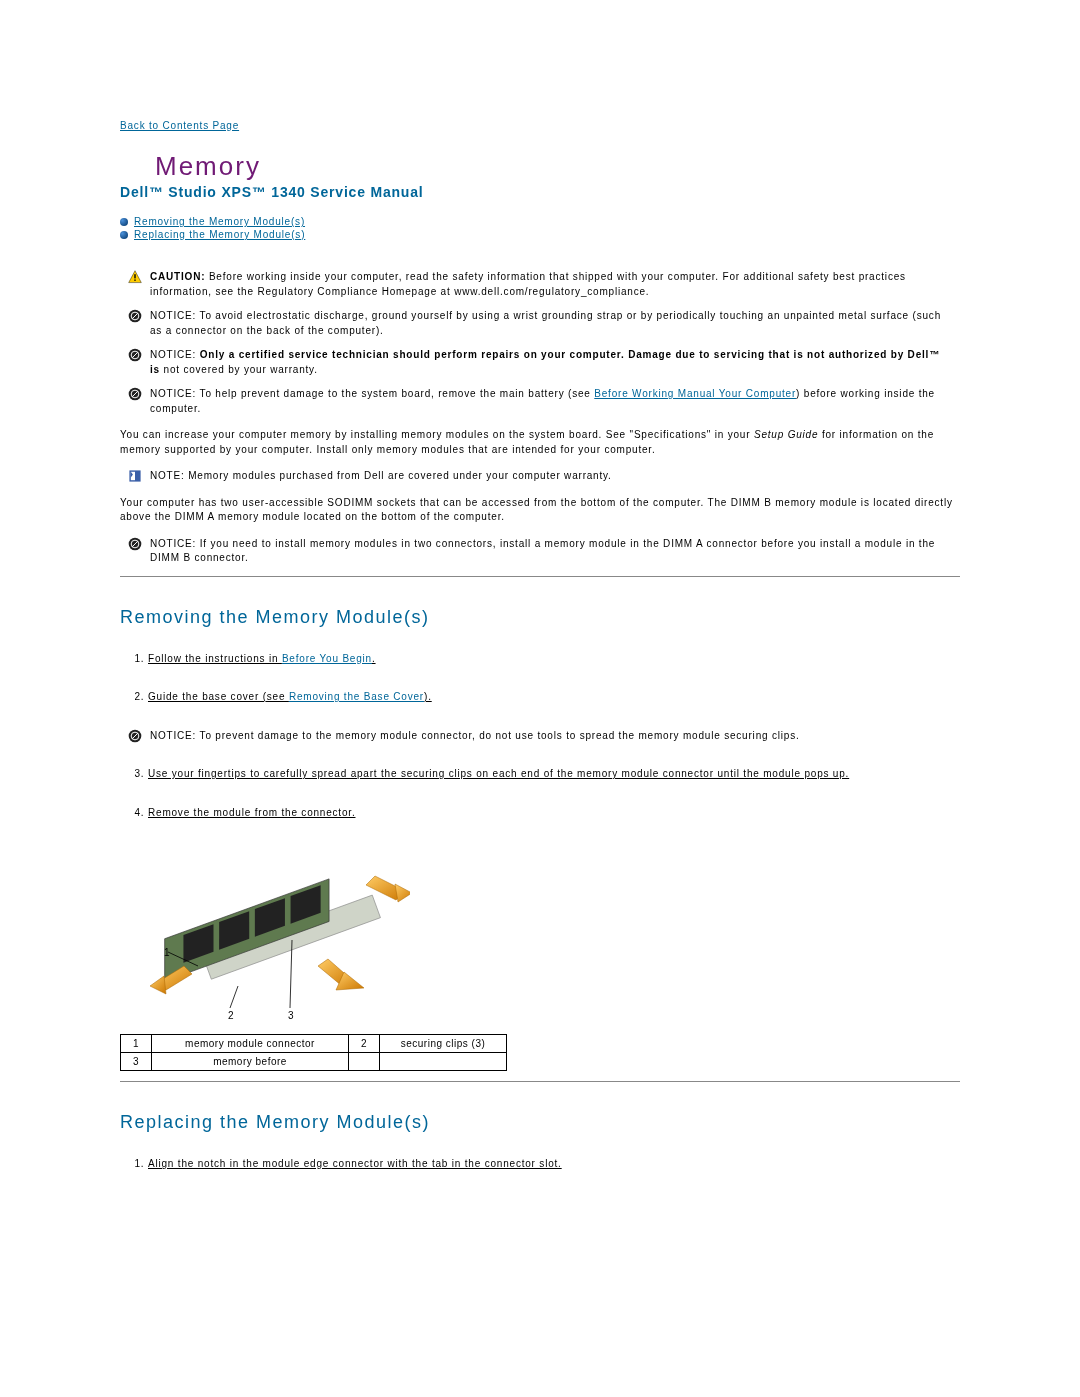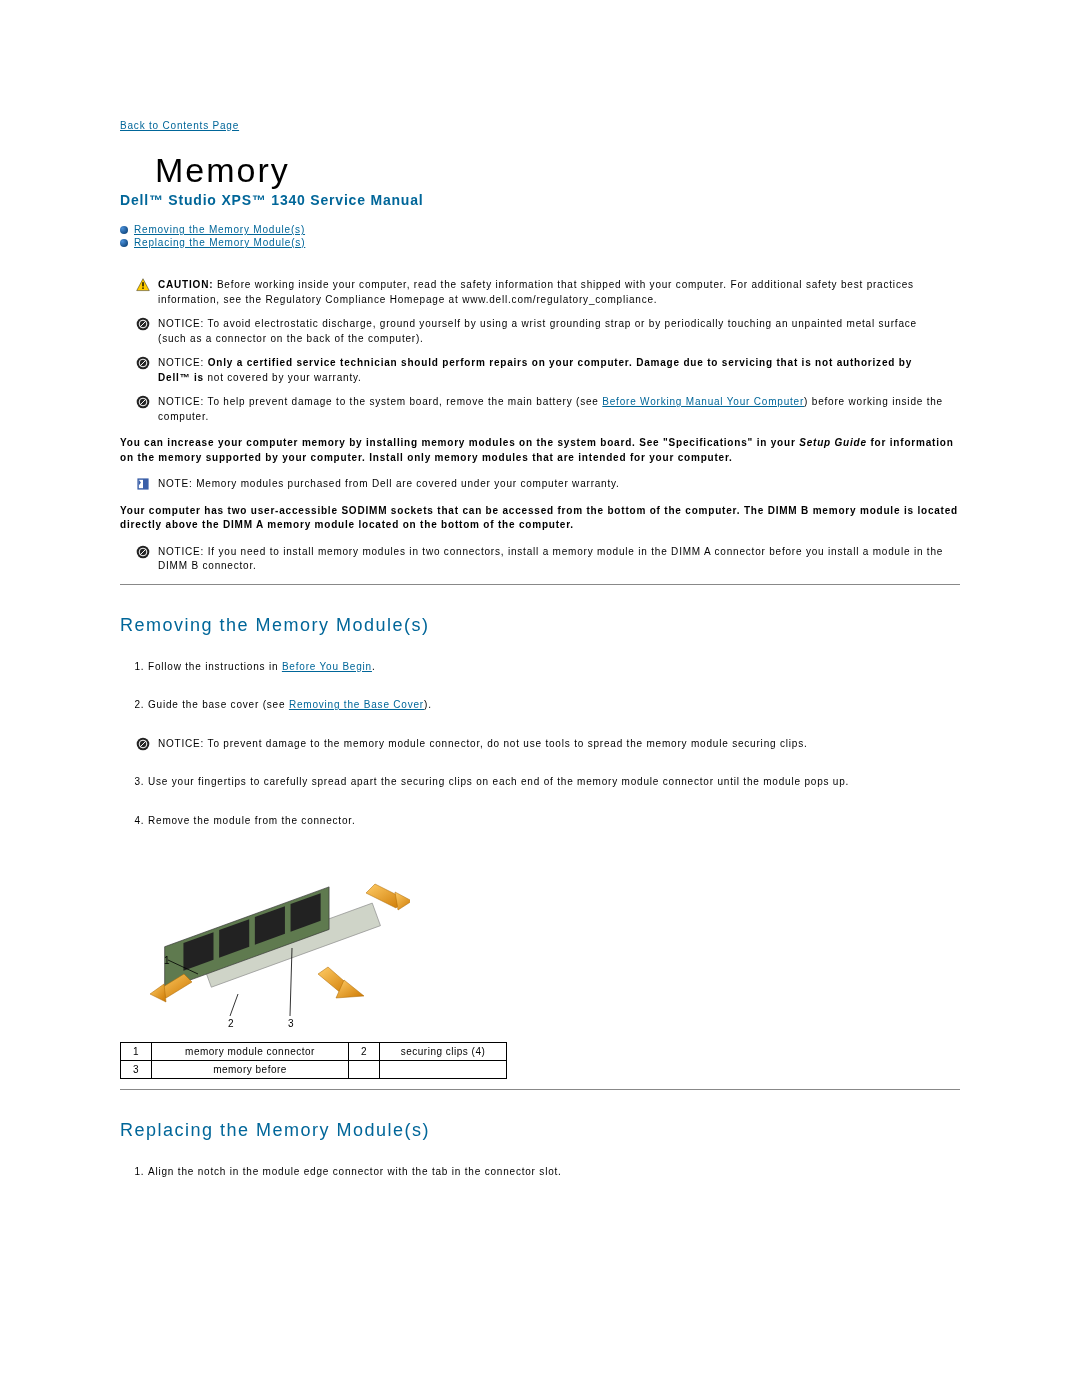--- a/index.html
+++ b/index.html
@@ -10,23 +10,23 @@
     margin: 0;
     padding: 120px 120px 60px 120px;
     letter-spacing: 0.8px;
   }
   .link {
     color: #006699;
     text-decoration: underline;
     cursor: pointer;
   }
   h1.title {
-    color: #000000;
+    color: #701a75;
     font-family: Verdana, Arial, sans-serif;
-    font-size: 34px;
+    font-size: 26px;
     font-weight: normal;
     letter-spacing: 2px;
     margin: 20px 0 2px 35px;
   }
   .subtitle {
     color: #006699;
     font-weight: bold;
     font-size: 14px;
     margin: 0 0 16px 0;
   }
@@ -44,21 +44,21 @@
     height: 8px;
     border-radius: 50%;
     background: radial-gradient(circle at 30% 30%, #4a90d9, #003366);
     display: inline-block;
     flex-shrink: 0;
   }
   .block {
     display: flex;
     align-items: flex-start;
     gap: 8px;
-    margin: 10px 16px;
+    margin: 10px 8px;
   }
   .caution-icon {
     width: 14px;
     height: 14px;
     flex-shrink: 0;
   }
   .notice-icon {
     width: 14px;
     height: 14px;
     flex-shrink: 0;
@@ -71,21 +71,20 @@
   .block-text {
     flex: 1;
     line-height: 1.45;
   }
   .bold {
     font-weight: bold;
   }
   .plain-para {
     margin: 12px 0;
     line-height: 1.45;
-    font-weight: bold;
   }
   .italic {
     font-style: italic;
   }
   hr {
     border: none;
     border-top: 1px solid #888;
     margin: 10px 0;
   }
   h2.section {
@@ -93,20 +92,21 @@
     font-family: Verdana, Arial, sans-serif;
     font-size: 18px;
     font-weight: normal;
     letter-spacing: 1.5px;
     margin: 30px 0 20px 0;
   }
   ol.steps {
     list-style: decimal;
     padding-left: 28px;
     margin: 24px 0;
+    text-decoration: underline;
   }
   ol.steps li {
     margin: 10px 0 24px 0;
     line-height: 1.45;
   }
   .diagram {
     width: 260px;
     height: 180px;
     margin: 10px 0 10px 30px;
     position: relative;
@@ -289,21 +289,21 @@
     <text x="138" y="175" font-size="10">3</text>
   </svg>
 </div>
 
 <table class="callout">
   <tbody>
       <tr>
     <td class="num">1</td>
     <td class="lbl">memory module connector</td>
     <td class="num">2</td>
-    <td class="lbl" style="width:110px">securing clips (4)</td>
+    <td class="lbl" style="width:110px">securing clips (3)</td>
   </tr>
   <tr>
     <td class="num">3</td>
     <td class="lbl">memory before</td>
     <td class="num"></td>
     <td></td>
   </tr>
 </tbody>
   </table>
 

